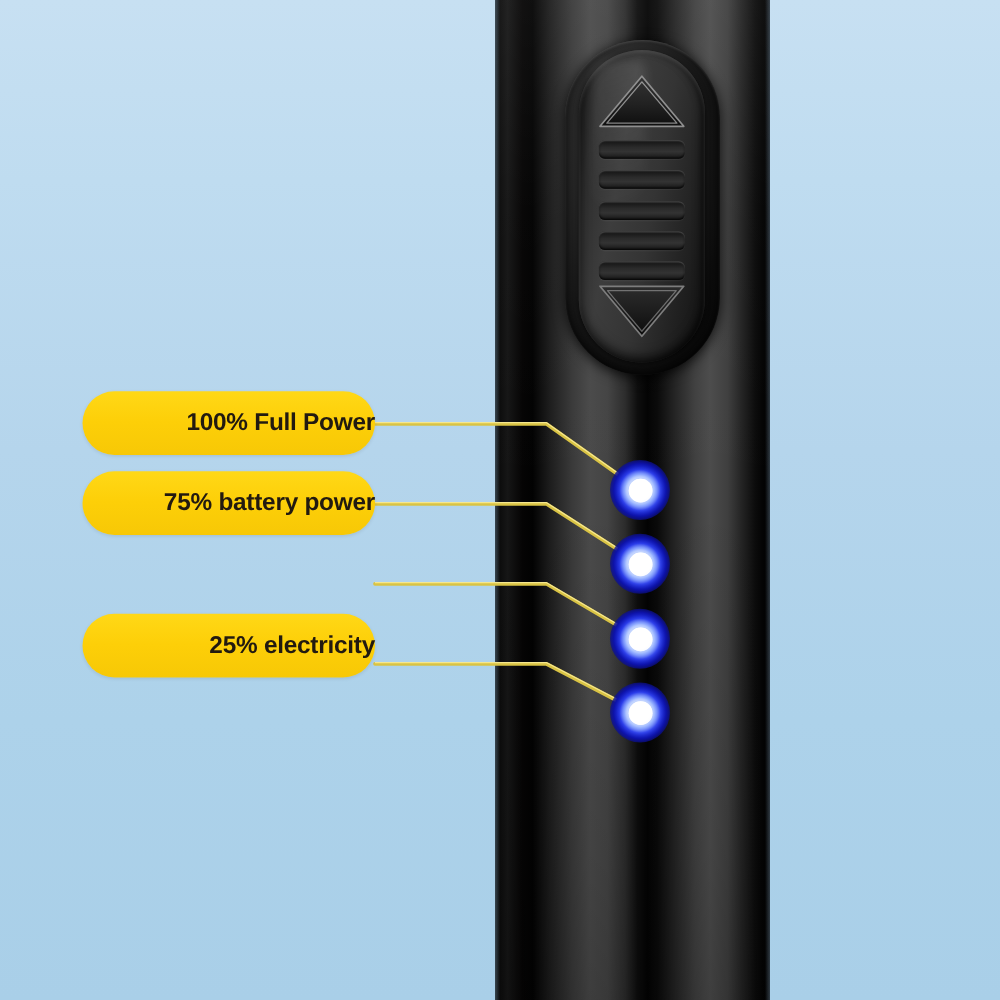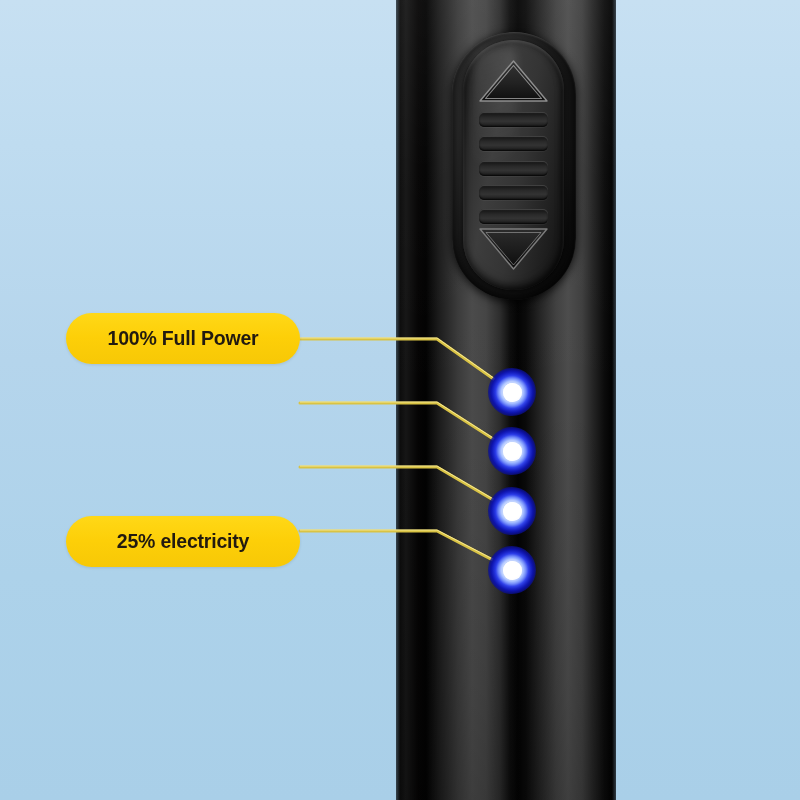--- a/index.html
+++ b/index.html
@@ -182,21 +182,21 @@
   .pill {
     position: absolute;
     left: 66px;
     width: 234px;
     height: 51px;
     border-radius: 26px;
     background: linear-gradient(180deg, #ffd817 0%, #fdcf08 48%, #f7c806 100%);
     box-shadow: 0 1px 3px rgba(0,0,0,0.10);
     display: flex;
     align-items: center;
-    justify-content: center;
+    justify-content: flex-end;
   }
   .pill-label {
     font-size: 19.5px;
     font-weight: bold;
     color: #221a10;
     letter-spacing: -0.2px;
     white-space: nowrap;
   }
 
   
@@ -283,17 +283,20 @@
   <div class="led" style="left:512px; top:511px;">
     <div class="led-core"></div>
   </div>
   <div class="led" style="left:512px; top:570px;">
     <div class="led-core"></div>
   </div>
 
   <div class="pill" style="top:313px;">
     <span class="pill-label">100% Full Power</span>
   </div>
-  <div class="pill" style="top:516px;">
+  <div class="pill" style="top:377px;">
+    <span class="pill-label">75% battery power</span>
+  </div>
+  <div class="pill" style="top:491px;">
     <span class="pill-label">25% electricity</span>
   </div>
 
 </div>
 
 </body></html>

